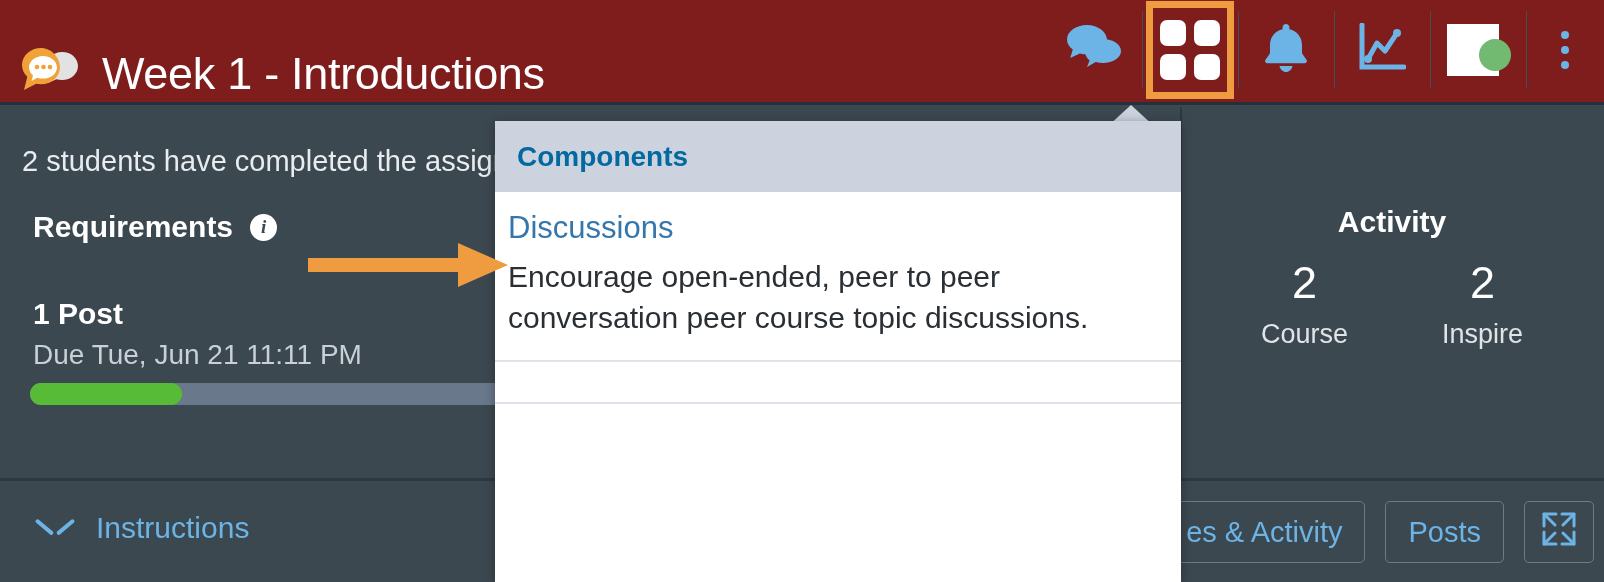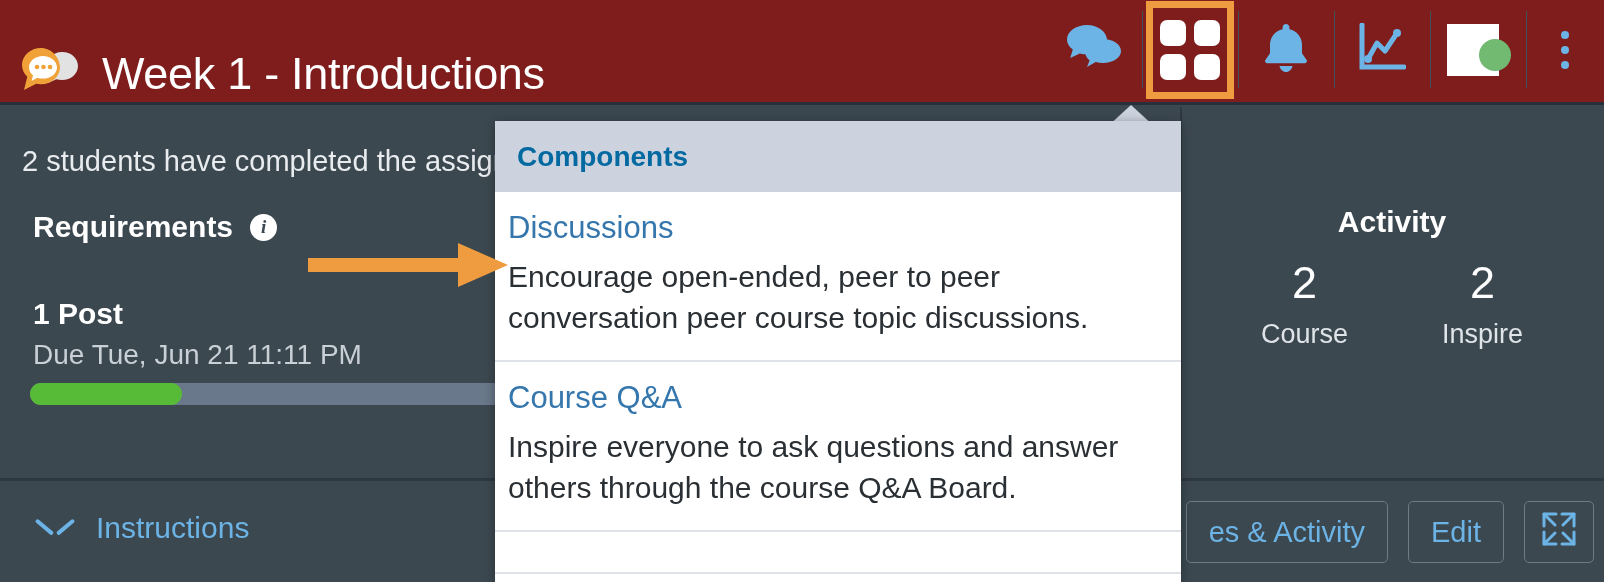--- a/index.html
+++ b/index.html
@@ -292,21 +292,21 @@
     <div class="bottom-divider"></div>
 
     <div class="bottombar">
       <div class="instructions-toggle">
         <span class="chev"></span>
         <span class="instructions-label">Instructions</span>
       </div>
 
       <div class="btn-row">
         <button class="btn">es &amp; Activity</button>
-        <button class="btn">Edit</button>
+        <button class="btn">Posts</button>
         <button class="btn icon-btn">
           <span>
             <svg width="36" height="36" viewBox="0 0 36 36">
               <path d="M15 3H3v12M21 3h12v12M15 33H3V21M21 33h12V21" stroke="#6cb3e6" stroke-width="3" fill="none" stroke-linecap="round" stroke-linejoin="round"></path>
               <path d="M3 3l11 11M33 3L22 14M3 33l11-11M33 33L22 22" stroke="#6cb3e6" stroke-width="3" fill="none" stroke-linecap="round"></path>
             </svg>
           </span>
         </button>
       </div>
     </div>
@@ -317,24 +317,20 @@
   <div class="dropdown">
     <div class="dd-header">
       <span class="dd-header-title">Components</span>
     </div>
 
     <div class="dd-item">
       <div class="dd-item-title">Discussions</div>
       <div class="dd-item-desc">Encourage open-ended, peer to peer conversation peer course topic discussions.</div>
     </div>
 
-    <div class="dd-item">
-      <div class="dd-item-title">Course Q&amp;A</div>
-      <div class="dd-item-desc">Inspire everyone to ask questions and answer others through the course Q&amp;A Board.</div>
-    </div>
 
     <div class="dd-item"></div>
   </div>
 
   <span class="annot-arrow">
     <svg width="200" height="44" viewBox="0 0 200 44">
       <rect x="0" y="15" width="155" height="14" fill="#ef9b3f"></rect>
       <path d="M150 0 L200 22 L150 44 Z" fill="#ef9b3f"></path>
     </svg>
   </span>

